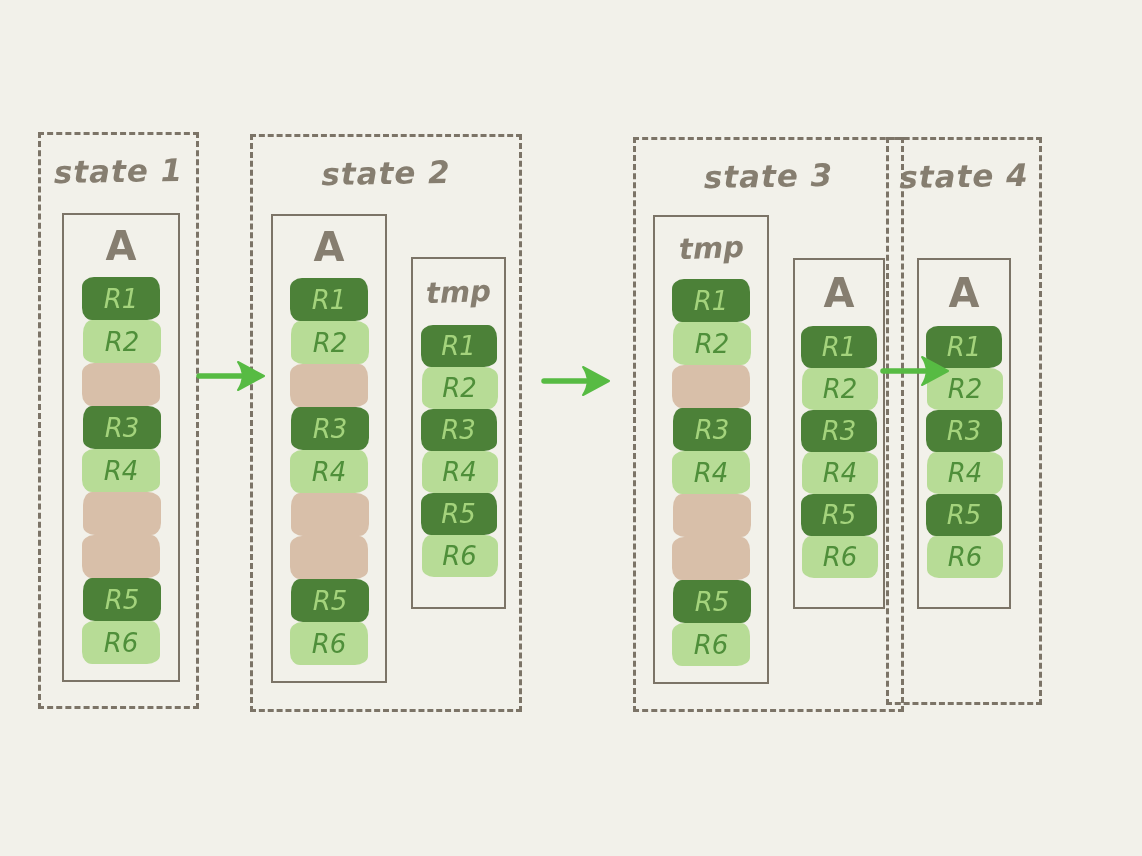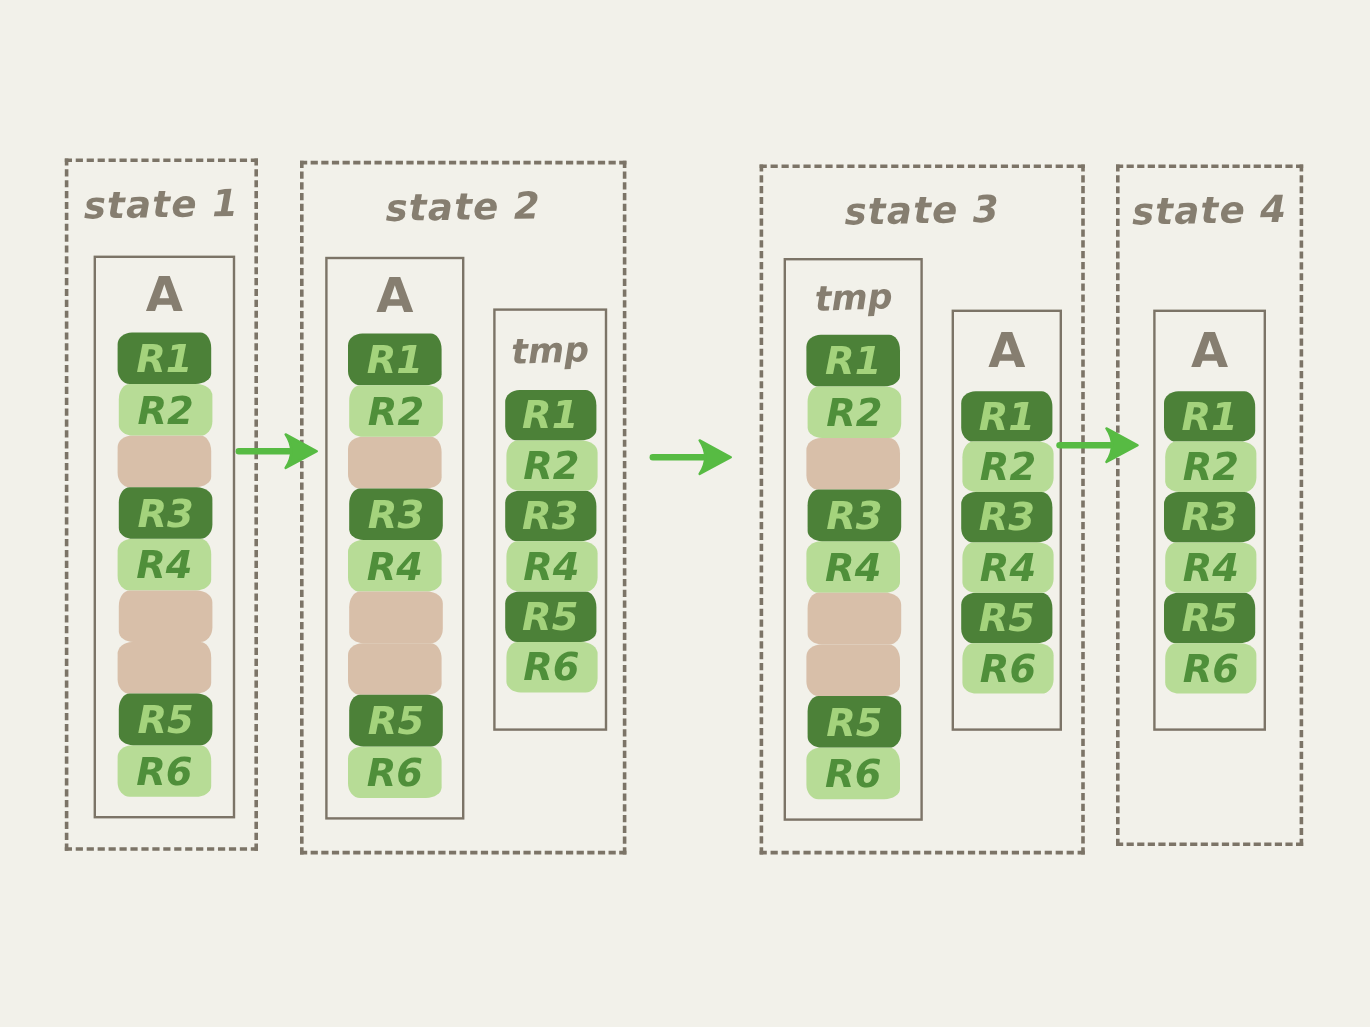--- a/index.html
+++ b/index.html
@@ -19,24 +19,24 @@
   .canvas{
     position:relative;
     width:1142px;height:856px;
     background:var(--canvas-bg);
     overflow:hidden;
   }
   .panel{
     position:absolute;
     border:3px dashed var(--frame-gray);
   }
-  .panel-1{left:54px;top:132px;width:161px;height:577px;}
+  .panel-1{left:38px;top:132px;width:161px;height:577px;}
   .panel-2{left:250px;top:134px;width:272px;height:578px;}
   .panel-3{left:633px;top:137px;width:271px;height:575px;}
-  .panel-4{left:930px;top:137px;width:156px;height:568px;}
+  .panel-4{left:886px;top:137px;width:156px;height:568px;}
   .panel-title{
     margin-top:18px;
     text-align:center;
     font-style:italic;
     font-weight:700;
     font-size:31px;
     letter-spacing:1px;
     color:var(--title-gray);
     transform:rotate(-1deg);
   }
@@ -62,21 +62,21 @@
   }
   .compact .col-label{height:66px;}
   .col-label.tmp-label{
     font-size:29px;font-style:italic;font-weight:700;
     transform:rotate(-2deg);
   }
   .blocks{display:flex;flex-direction:column;align-items:center;}
   .block{
     width:78px;height:43px;
     display:flex;align-items:center;justify-content:center;
-    font-weight:700;font-style:italic;font-size:32px;
+    font-weight:400;font-style:italic;font-size:26px;
     border-radius:12px 9px 13px 10px / 10px 13px 9px 12px;
   }
   .compact .block{height:42px;width:76px;}
   .block:nth-child(even){border-radius:9px 13px 10px 12px / 13px 10px 12px 9px;transform:translateX(1px);}
   .block.dark{background:var(--dark-green);color:var(--dark-text);}
   .block.light{background:var(--light-green);color:var(--light-text);}
   .block.empty{background:var(--tan);}
   .arrow{position:absolute;color:var(--arrow-green);}
   .arrow-1{left:196px;top:358px;}
   .arrow-2{left:541px;top:363px;}

